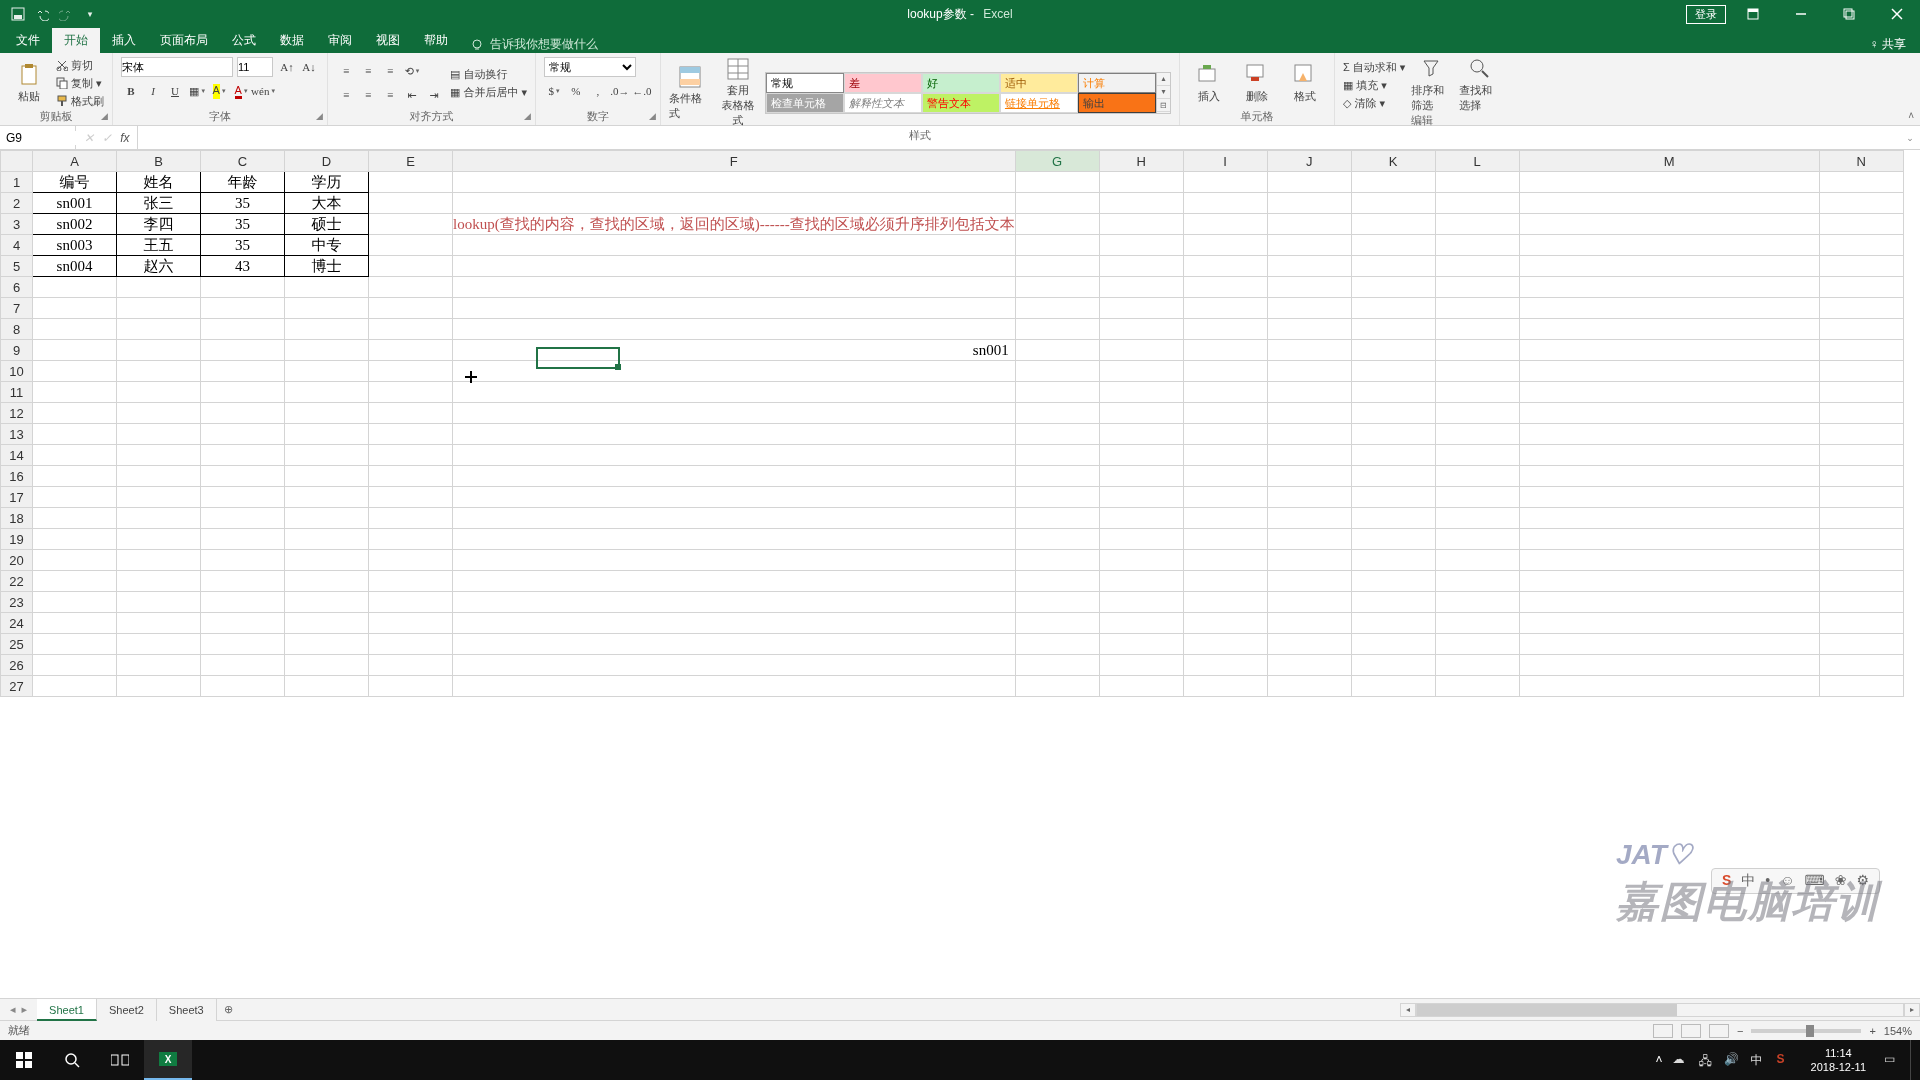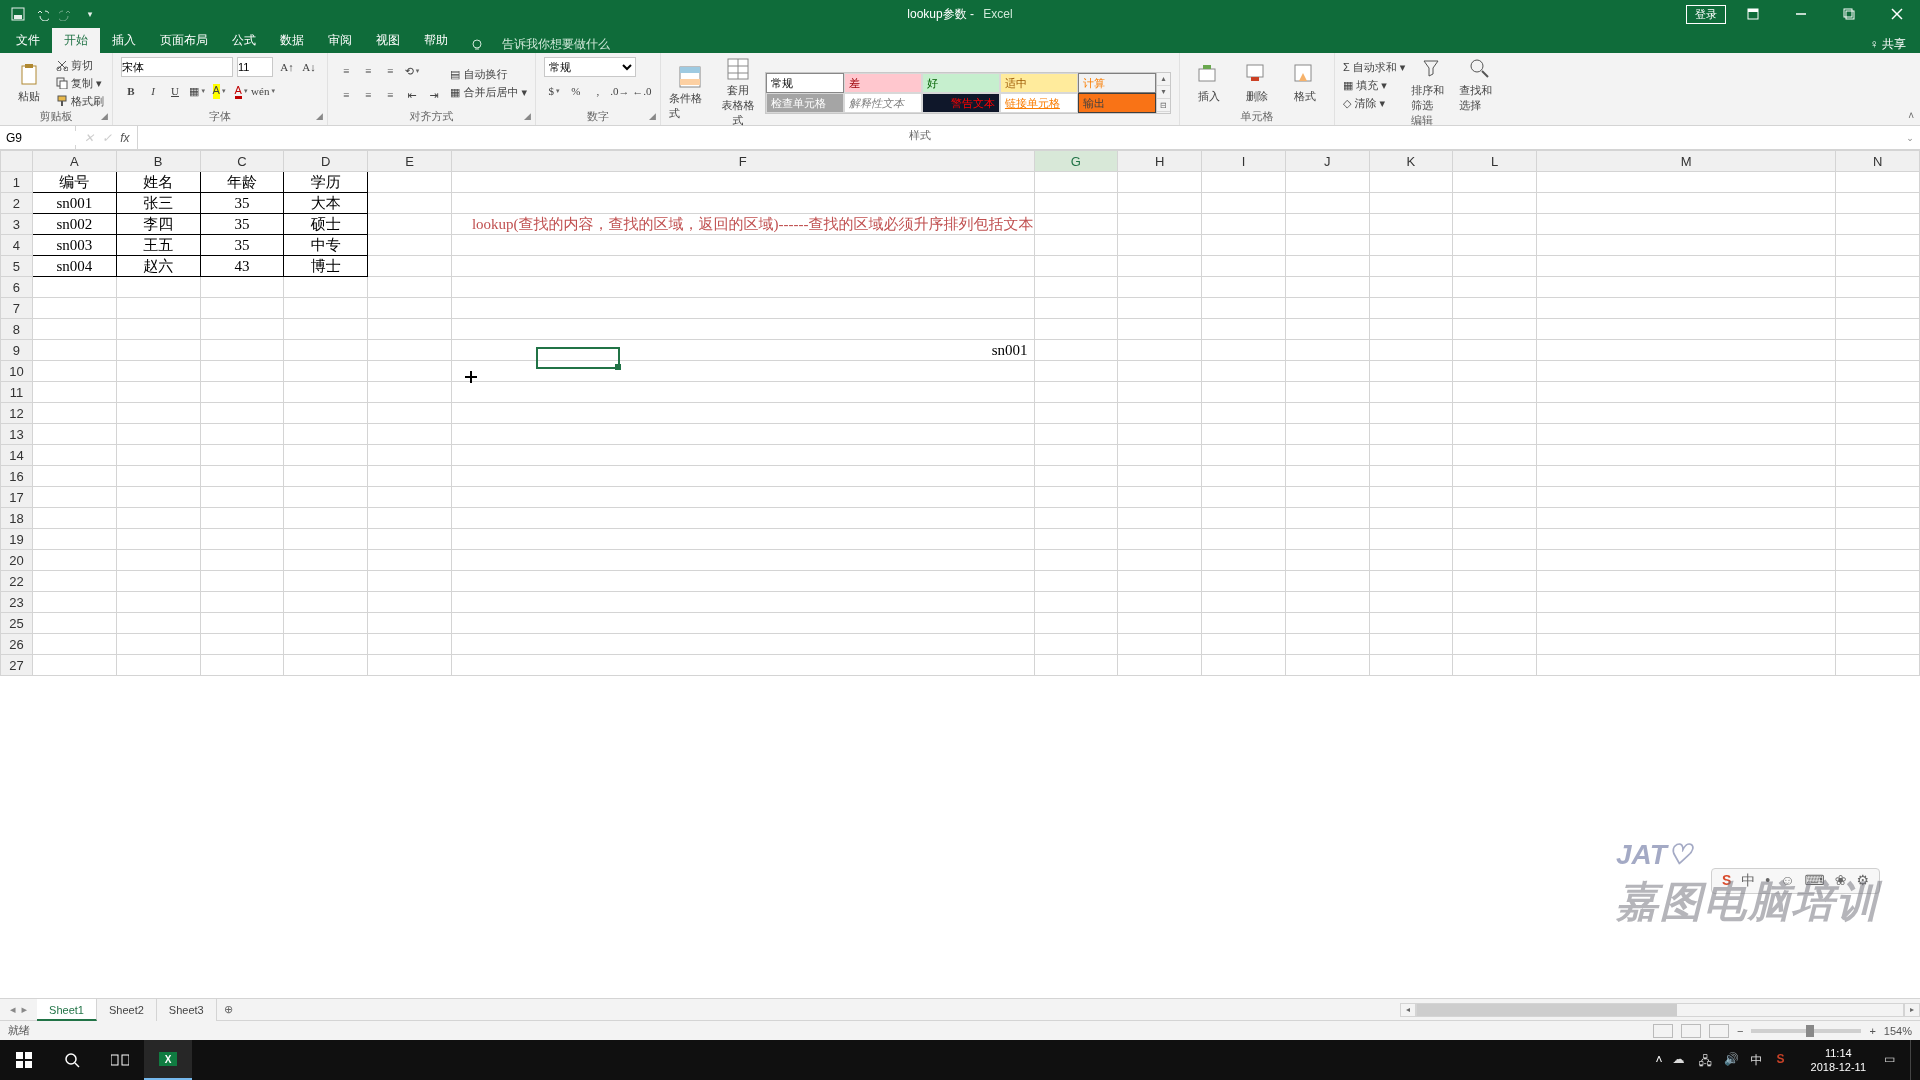--- a/index.html
+++ b/index.html
@@ -14,21 +14,21 @@
 .titlebar .title .app { color:#cfe8d8; padding-left:6px; }
 .titlebar .right { margin-left:auto; display:flex; align-items:center; gap:2px; }
 .titlebar .right .login { border:1px solid #fff; padding:1px 8px; font-size:11px; margin-right:2px; }
 .titlebar .right .winbtn { width:46px; height:28px; display:flex; align-items:center; justify-content:center; }
 
 
 .ribbon-tabs { height:25px; background:#0f6c3a; display:flex; align-items:flex-end; padding-left:4px; color:#fff; font-size:12px; }
 .ribbon-tabs .tab { padding:0 12px; height:25px; line-height:25px; cursor:pointer; }
 .ribbon-tabs .tab.file { background:#0f6c3a; }
 .ribbon-tabs .tab.active { background:#f3f3f3; color:#217346; }
-.ribbon-tabs .tell { display:flex; align-items:center; gap:18px; padding:0 10px; color:#cfe8d8; }
+.ribbon-tabs .tell { display:flex; align-items:center; gap:6px; padding:0 10px; color:#cfe8d8; }
 .ribbon-tabs .share { margin-left:auto; padding:0 14px; color:#fff; }
 
 
 .ribbon { height:73px; background:#f3f3f3; border-bottom:1px solid #d4d4d4; display:flex; font-size:11px; color:#444; position:relative; }
 .ribbon .grp { border-right:1px solid #e1e1e1; padding:4px 8px 2px 8px; display:flex; flex-direction:column; }
 .ribbon .grp .body { flex:1; display:flex; align-items:center; gap:6px; }
 .ribbon .grp .lbl { text-align:center; font-size:11px; color:#666; height:14px; line-height:14px; position:relative; }
 .ribbon .grp .lbl .launcher { position:absolute; right:-4px; bottom:0; font-size:9px; color:#888; }
 .ribbon .big { display:flex; flex-direction:column; align-items:center; justify-content:center; gap:2px; width:42px; }
 .ribbon .big .ic { width:24px; height:24px; }
@@ -61,21 +61,21 @@
 
 .gridwrap { position:relative; height:calc(1080px - 28px - 25px - 73px - 24px - 22px - 20px - 40px); background:#fff; }
 .grid { position:absolute; inset:0; overflow:hidden; }
 table.sheet { border-collapse:collapse; table-layout:fixed; }
 table.sheet th, table.sheet td { border:1px solid #d4d4d4; font-size:13px; height:21px; padding:0; }
 table.sheet thead th { background:#f0f0f0; font-weight:normal; color:#333; text-align:center; position:sticky; top:0; }
 table.sheet thead th.corner { background:#f0f0f0; width:32px; }
 table.sheet th.rowhdr { background:#f0f0f0; width:32px; text-align:center; font-weight:normal; color:#333; }
 table.sheet td { text-align:center; font-family:"SimSun","宋体",serif; font-size:15px; background:#fff; }
 table.sheet td.bordered { border:1px solid #000; }
-table.sheet td.note { text-align:center; padding-left:20px; color:#c05050; font-family:"SimSun",serif; }
+table.sheet td.note { text-align:center; padding-left:0; color:#c05050; font-family:"SimSun",serif; }
 .col-A,.col-B,.col-C,.col-D,.col-E,.col-F,.col-G,.col-H,.col-I,.col-J,.col-K,.col-L { width:84px; }
 .col-M { width:300px; }
 .col-N { width:84px; }
 
 
 th.colhdr.hl, th.rowhdr.hl { background:#d8e8d8; color:#217346; }
 .sel { position:absolute; border:2px solid #217346; pointer-events:none; }
 .sel .handle { position:absolute; right:-3px; bottom:-3px; width:6px; height:6px; background:#217346; }
 
 
@@ -319,21 +319,21 @@
           <div class="col">
             <div class="cell" style="background: rgb(255, 255, 255); color: rgb(0, 0, 0); border: 1px solid rgb(136, 136, 136);">常规</div>
             <div class="cell" style="background: rgb(165, 165, 165); color: rgb(255, 255, 255);">检查单元格</div>
           </div>
           <div class="col">
             <div class="cell" style="background: rgb(255, 199, 206); color: rgb(156, 0, 6);">差</div>
             <div class="cell" style="background: rgb(255, 255, 255); color: rgb(127, 127, 127); font-style: italic;">解释性文本</div>
           </div>
           <div class="col">
             <div class="cell" style="background: rgb(198, 239, 206); color: rgb(0, 97, 0);">好</div>
-            <div class="cell" style="background: #0f172a; color: rgb(255, 0, 0); text-align: right;">警告文本</div>
+            <div class="cell" style="background: #bef264; color: rgb(255, 0, 0);">警告文本</div>
           </div>
           <div class="col">
             <div class="cell" style="background: rgb(255, 235, 156); color: rgb(156, 87, 0);">适中</div>
             <div class="cell" style="background: rgb(255, 255, 255); color: rgb(250, 125, 0); text-decoration: underline;">链接单元格</div>
           </div>
           <div class="col">
             <div class="cell" style="background: rgb(242, 242, 242); color: rgb(250, 125, 0); border: 1px solid rgb(127, 127, 127);">计算</div>
             <div class="cell" style="background: #f97316; color: rgb(63, 63, 63); border: 1px solid rgb(63, 63, 63);">输出</div>
           </div>
           <div class="nav">
@@ -788,20 +788,37 @@
             <td class="col-G"></td>
             <td class="col-H"></td>
             <td class="col-I"></td>
             <td class="col-J"></td>
             <td class="col-K"></td>
             <td class="col-L"></td>
             <td class="col-M"></td>
             <td class="col-N"></td>
           </tr>
           <tr>
+            <th class="rowhdr">24</th>
+            <td class="col-A"></td>
+            <td class="col-B"></td>
+            <td class="col-C"></td>
+            <td class="col-D"></td>
+            <td class="col-E"></td>
+            <td class="col-F"></td>
+            <td class="col-G"></td>
+            <td class="col-H"></td>
+            <td class="col-I"></td>
+            <td class="col-J"></td>
+            <td class="col-K"></td>
+            <td class="col-L"></td>
+            <td class="col-M"></td>
+            <td class="col-N"></td>
+          </tr>
+          <tr>
             <th class="rowhdr">25</th>
             <td class="col-A"></td>
             <td class="col-B"></td>
             <td class="col-C"></td>
             <td class="col-D"></td>
             <td class="col-E"></td>
             <td class="col-F"></td>
             <td class="col-G"></td>
             <td class="col-H"></td>
             <td class="col-I"></td>

